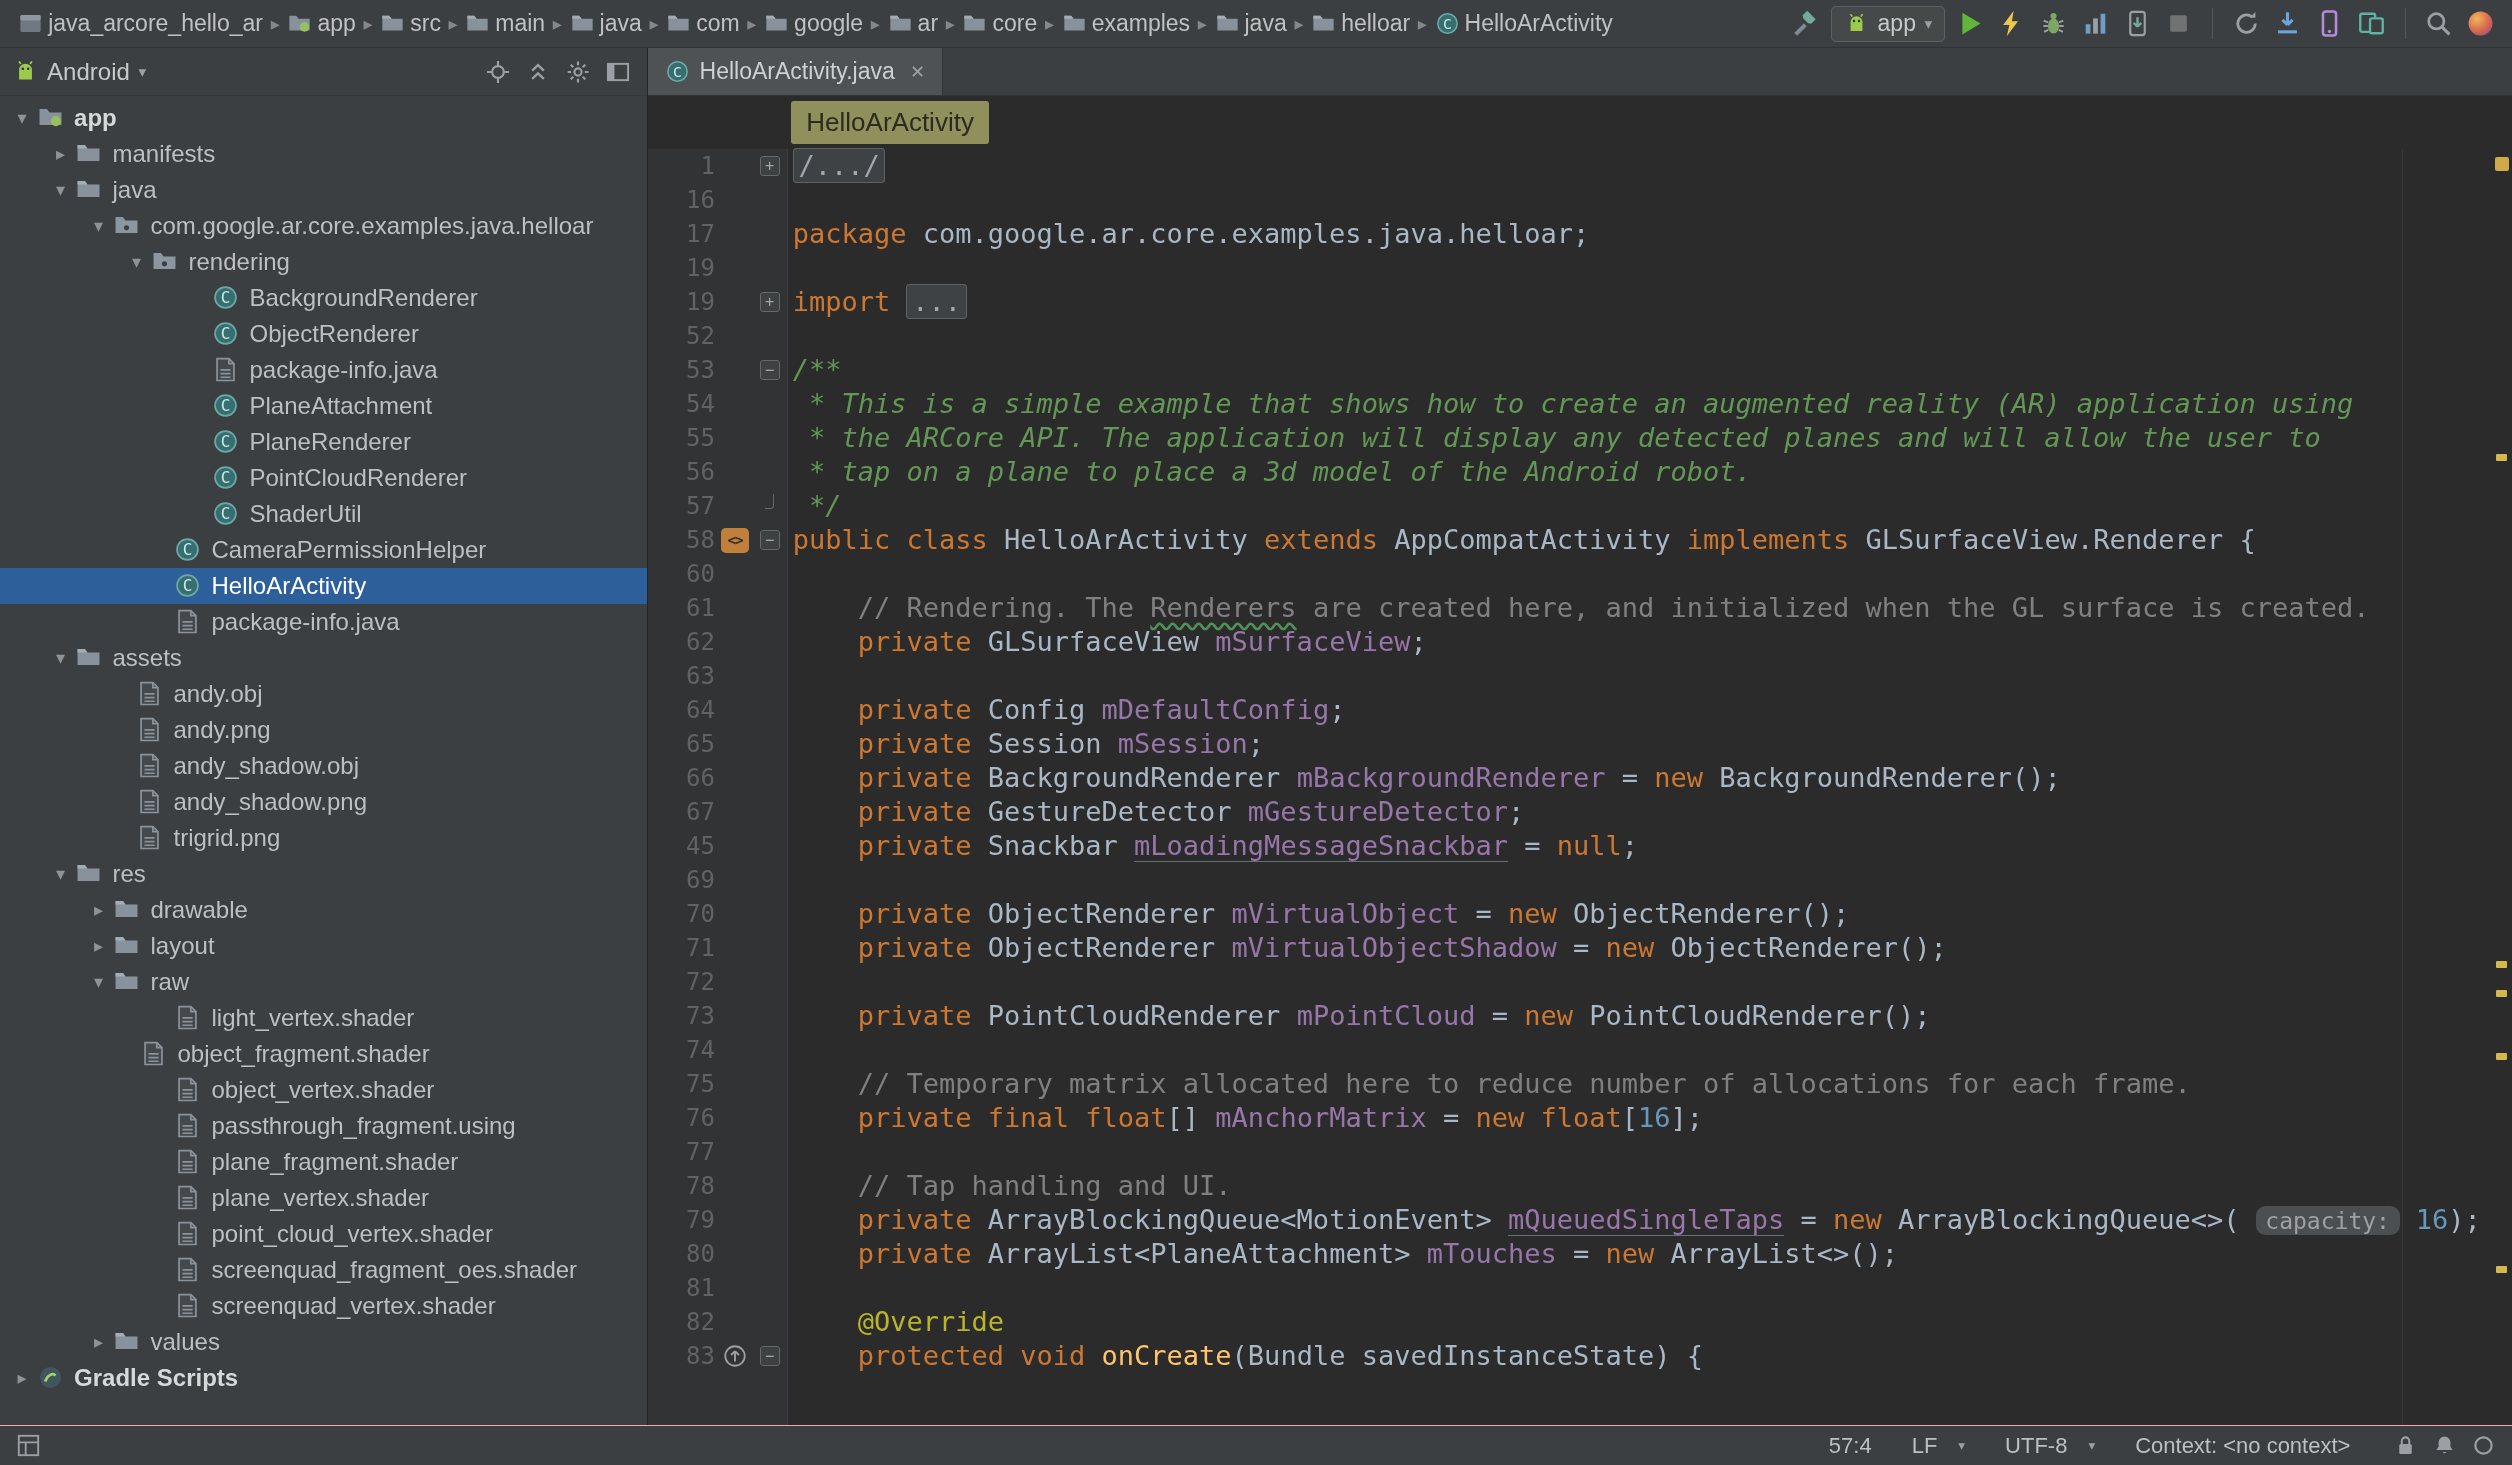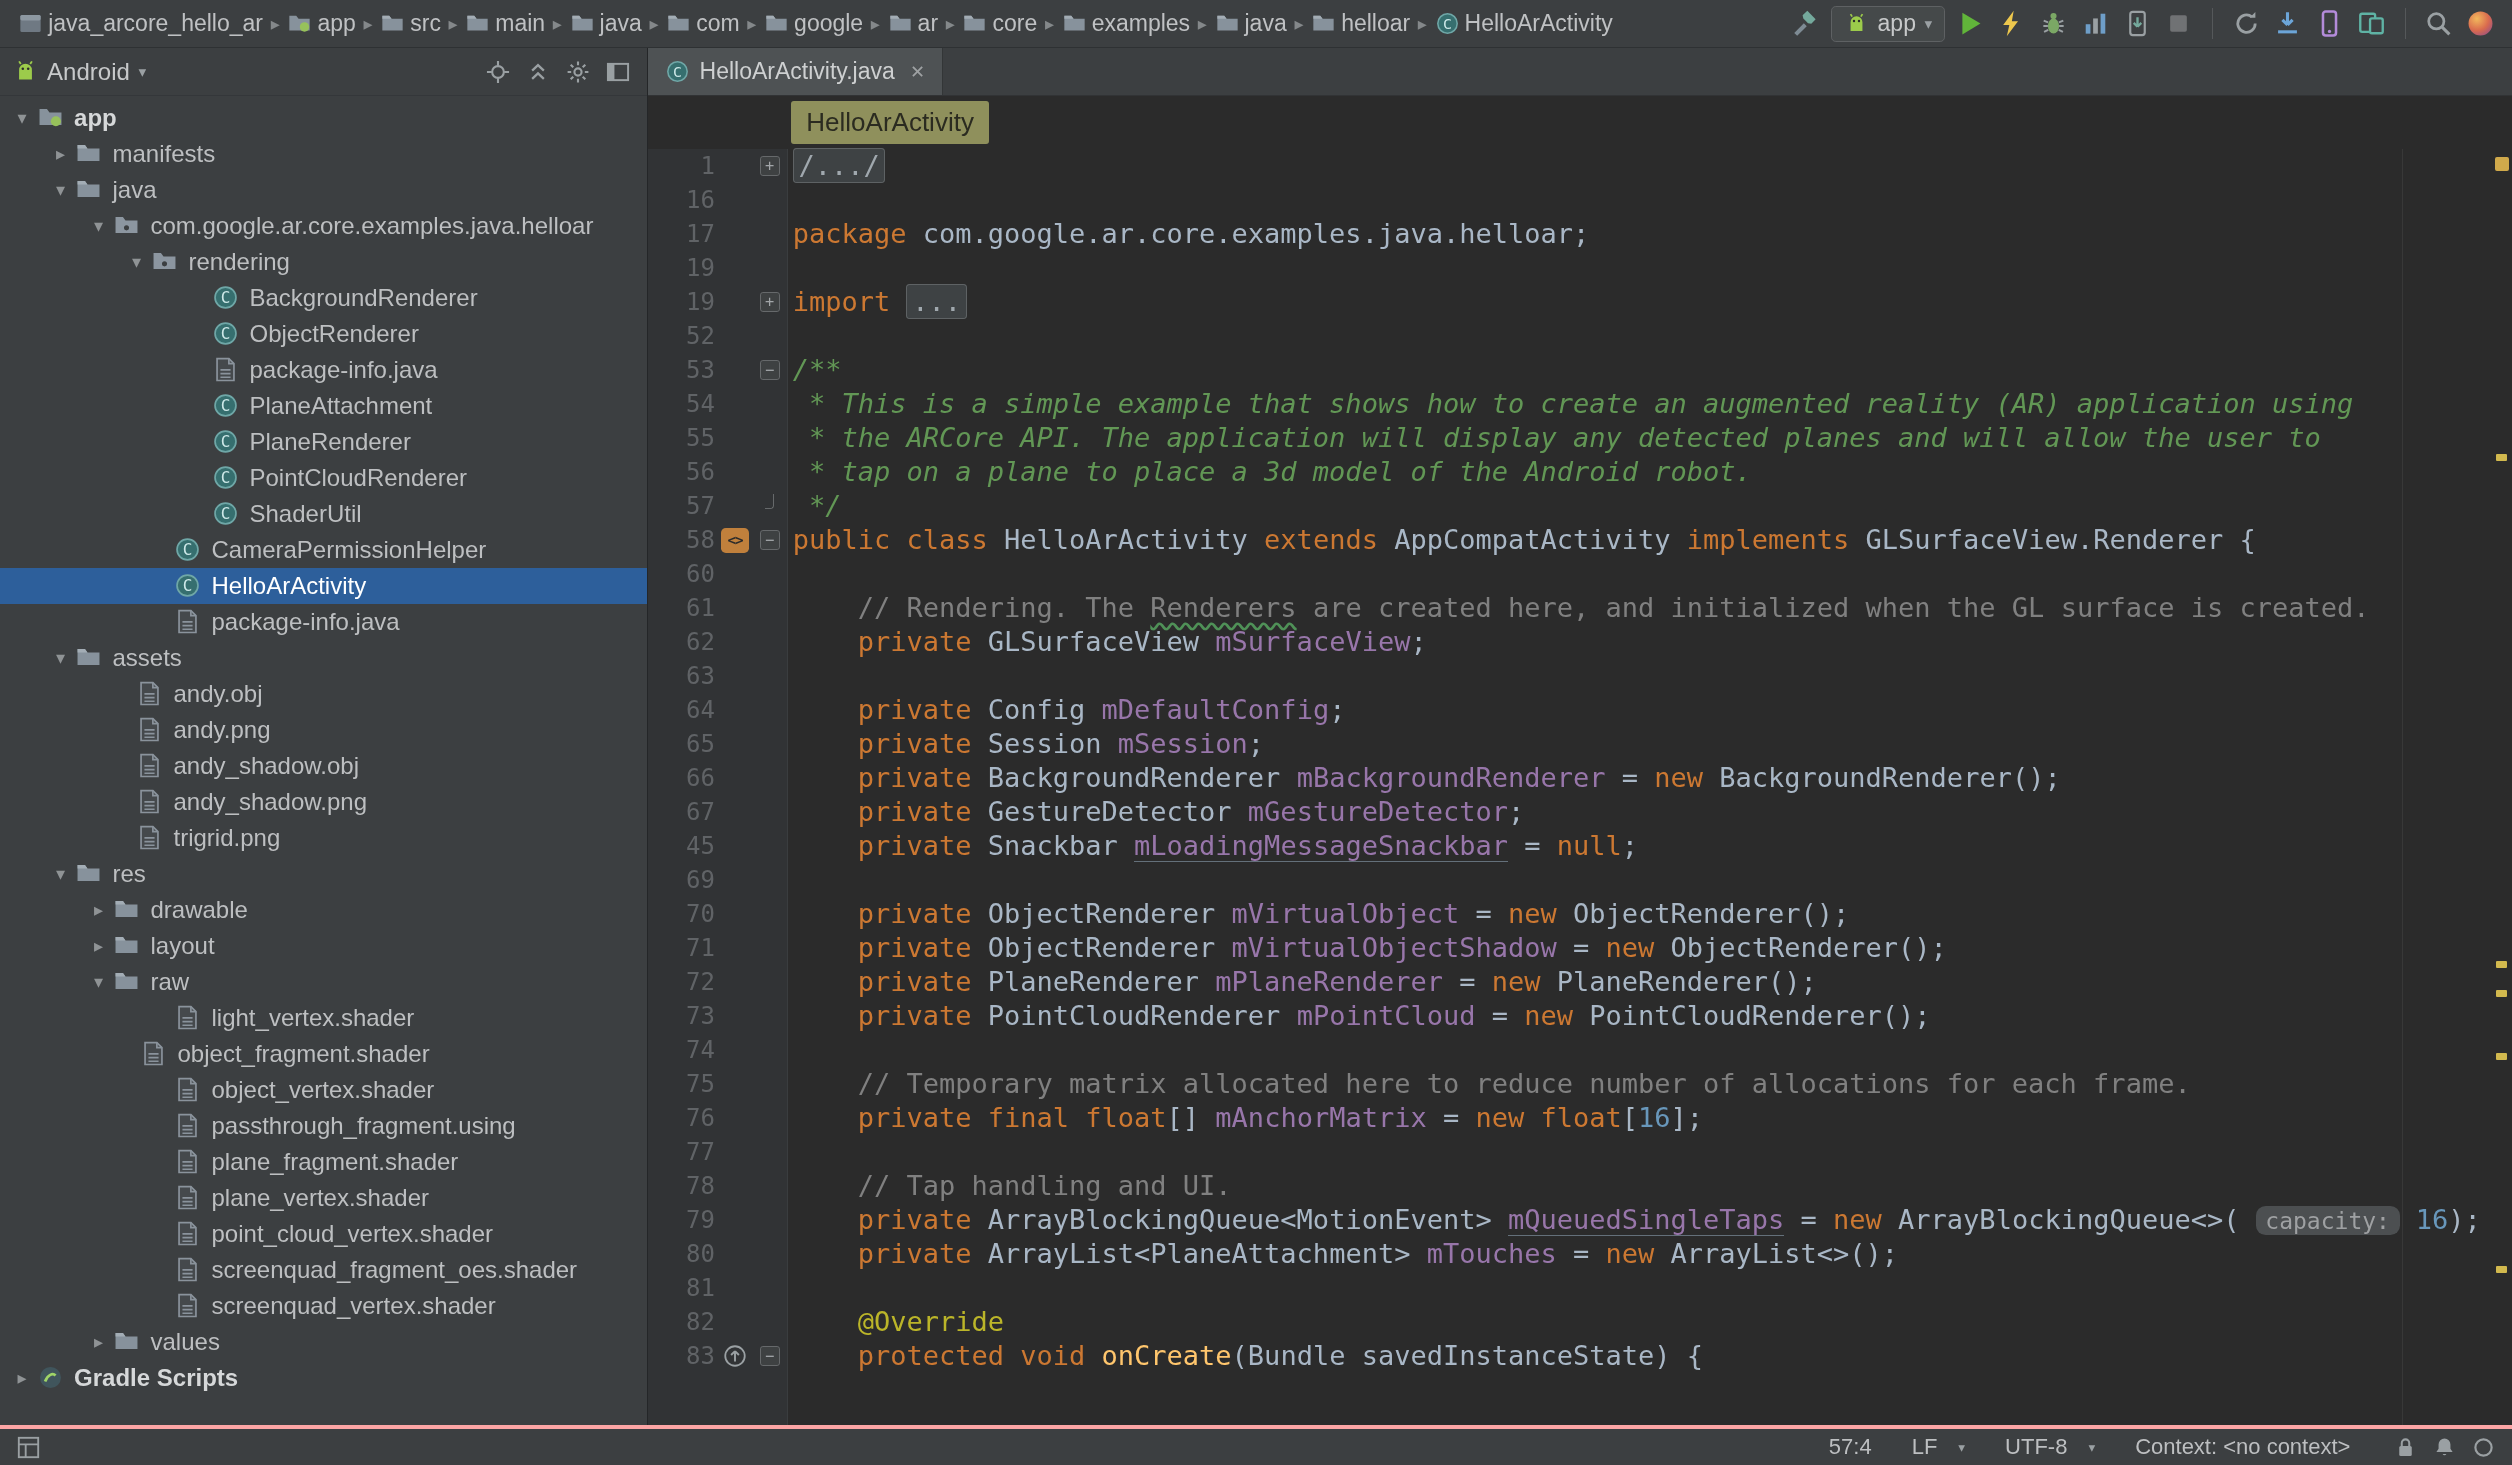--- a/index.html
+++ b/index.html
@@ -85,21 +85,21 @@
   .tok-hint{color:#9fa1a3;background:#4c4f51;border-radius:9.6px;padding:1.9px 9.6px;font-size:23px}
   .u-dash{border-bottom:1.9px solid #64707a}
   .u-wave{text-decoration:underline;text-decoration-style:wavy;text-decoration-color:#4f9157;text-underline-offset:4.8px}
 
   
   .stripe{position:absolute;top:0;right:0;width:21px;bottom:0}
   .stripe-square{position:absolute;top:7.6px;right:2.9px;width:14.3px;height:14.3px;border-radius:1.9px}
   .stripe-mark{position:absolute;right:4.8px;width:11.5px;height:6.7px;background:var(--stripe_mark);border-radius:1px}
 
   
-  .statusbar{height:40px;flex:none;display:flex;align-items:center;padding:0 13.4px;border-top:4px solid #fca5a5;background:var(--bg_panel);font-size:22px;color:#bdbfc1}
+  .statusbar{height:40px;flex:none;display:flex;align-items:center;padding:0 13.4px;border-top:1px solid #fca5a5;background:var(--bg_panel);font-size:22px;color:#bdbfc1}
   .statusbar .toolbtn{width:31px;height:31px}
   .statusbar .toolbtn svg{width:25px;height:25px}
   .status-right{margin-left:auto;display:flex;align-items:center;gap:40px}
   .status-item{display:inline-flex;align-items:center;gap:21px}
   .mini-arrow{font-size:13.4px;color:#9aa0a3}
   .status-icons{display:flex;align-items:center;gap:7.6px}
 </style>
 </head>
 <body>
 
@@ -985,21 +985,20 @@
               <span class="gfold"></span>
             </span>
             <span class="ctext"><span class="tok-plain">    </span><span class="tok-keyword">private </span><span class="tok-plain">ObjectRenderer </span><span class="tok-field">mVirtualObjectShadow</span><span class="tok-plain"> = </span><span class="tok-keyword">new </span><span class="tok-plain">ObjectRenderer();</span></span>
           </div>
           <div class="cl">
             <span class="gut">
               <span class="ln">72</span>
               <span class="gico"></span>
               <span class="gfold"></span>
             </span>
-            <span class="ctext"><span class="tok-plain">    </span><span class="tok-keyword">private </span><span class="tok-plain">PlaneRenderer </span><span class="tok-field">mPlaneRenderer</span><span class="tok-plain"> = </span><span class="tok-keyword">new </span><span class="tok-plain">PlaneRenderer();</span></span>
           </div>
           <div class="cl">
             <span class="gut">
               <span class="ln">73</span>
               <span class="gico"></span>
               <span class="gfold"></span>
             </span>
             <span class="ctext"><span class="tok-plain">    </span><span class="tok-keyword">private </span><span class="tok-plain">PointCloudRenderer </span><span class="tok-field">mPointCloud</span><span class="tok-plain"> = </span><span class="tok-keyword">new </span><span class="tok-plain">PointCloudRenderer();</span></span>
           </div>
           <div class="cl">

